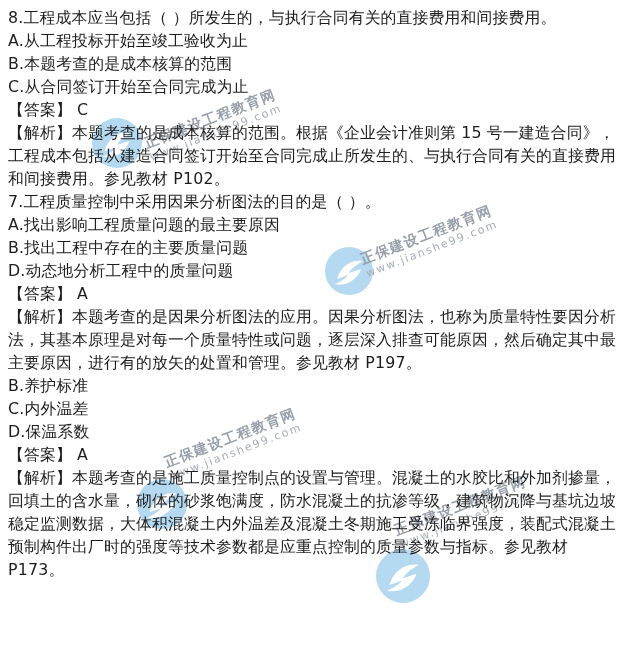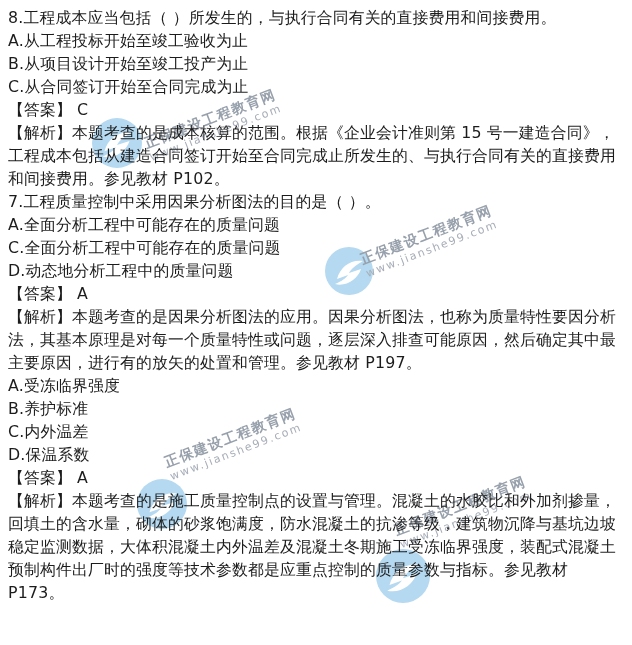--- a/index.html
+++ b/index.html
@@ -90,34 +90,33 @@
   <span class="wm-text">
     <span class="wm-brand">正保建设工程教育网</span>
     <span class="wm-url">www.jianshe99.com</span>
   </span>
 </div>
 
 <div id="doc">
     <div>
       <div class="q-line">8.工程成本应当包括（  ）所发生的，与执行合同有关的直接费用和间接费用。</div>
       <div class="q-line">A.从工程投标开始至竣工验收为止</div>
-      <div class="q-line">B.从项目设计开始至竣工投产为止</div>
+      <div class="q-line">B.本题考查的是成本核算的范围</div>
       <div class="q-line">C.从合同签订开始至合同完成为止</div>
       <div class="q-line"><span>【答案】</span><span class="ans-val">C</span></div>
       <div class="q-line"><span>【解析】</span><span>本题考查的是成本核算的范围。根据《企业会计准则第 15 号一建造合同》，工程成本包括从建造合同签订开始至合同完成止所发生的、与执行合同有关的直接费用和间接费用。参见教材 P102。</span></div>
     </div>
     <div>
       <div class="q-line">7.工程质量控制中采用因果分析图法的目的是（  ）。</div>
-      <div class="q-line">A.全面分析工程中可能存在的质量问题</div>
-      <div class="q-line">C.全面分析工程中可能存在的质量问题</div>
+      <div class="q-line">A.找出影响工程质量问题的最主要原因</div>
+      <div class="q-line">B.找出工程中存在的主要质量问题</div>
       <div class="q-line">D.动态地分析工程中的质量问题</div>
       <div class="q-line"><span>【答案】</span><span class="ans-val">A</span></div>
       <div class="q-line"><span>【解析】</span><span>本题考查的是因果分析图法的应用。因果分析图法，也称为质量特性要因分析法，其基本原理是对每一个质量特性或问题，逐层深入排查可能原因，然后确定其中最主要原因，进行有的放矢的处置和管理。参见教材 P197。</span></div>
     </div>
     <div>
-      <div class="q-line">A.受冻临界强度</div>
       <div class="q-line">B.养护标准</div>
       <div class="q-line">C.内外温差</div>
       <div class="q-line">D.保温系数</div>
       <div class="q-line"><span>【答案】</span><span class="ans-val">A</span></div>
       <div class="q-line"><span>【解析】</span><span>本题考查的是施工质量控制点的设置与管理。混凝土的水胶比和外加剂掺量，回填土的含水量，砌体的砂浆饱满度，防水混凝土的抗渗等级，建筑物沉降与基坑边坡稳定监测数据，大体积混凝土内外温差及混凝土冬期施工受冻临界强度，装配式混凝土预制构件出厂时的强度等技术参数都是应重点控制的质量参数与指标。参见教材 P173。</span></div>
     </div>
   </div>
 
 </body></html>

